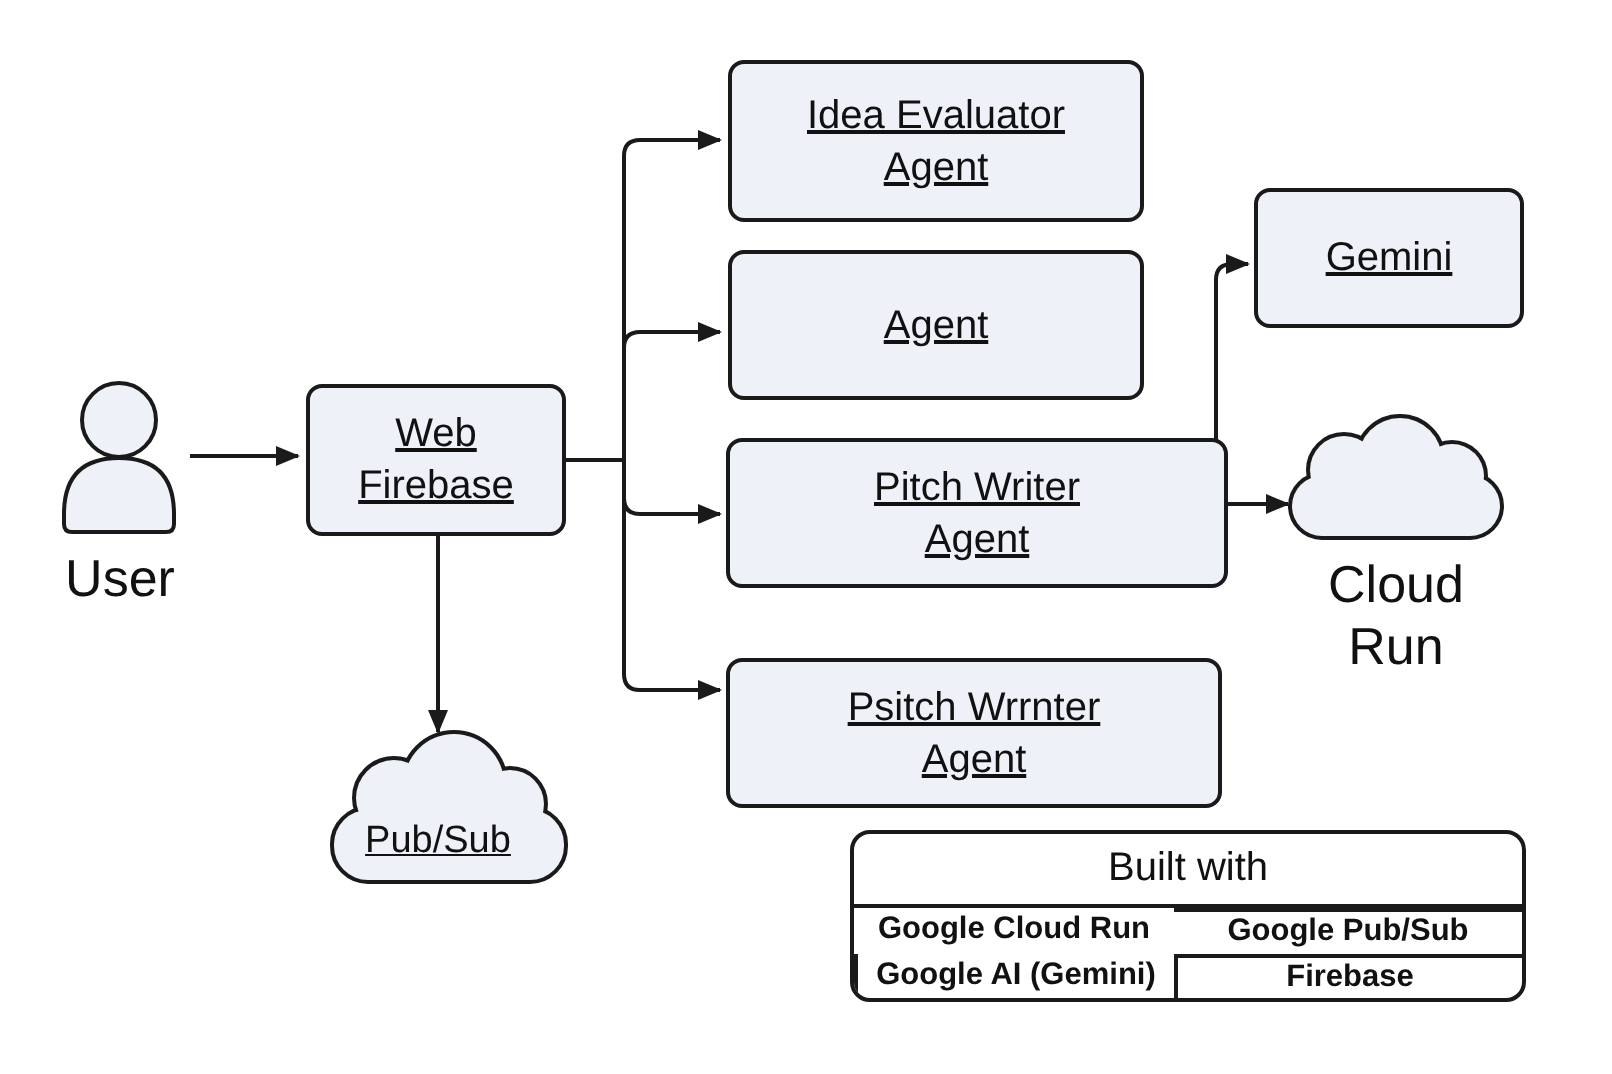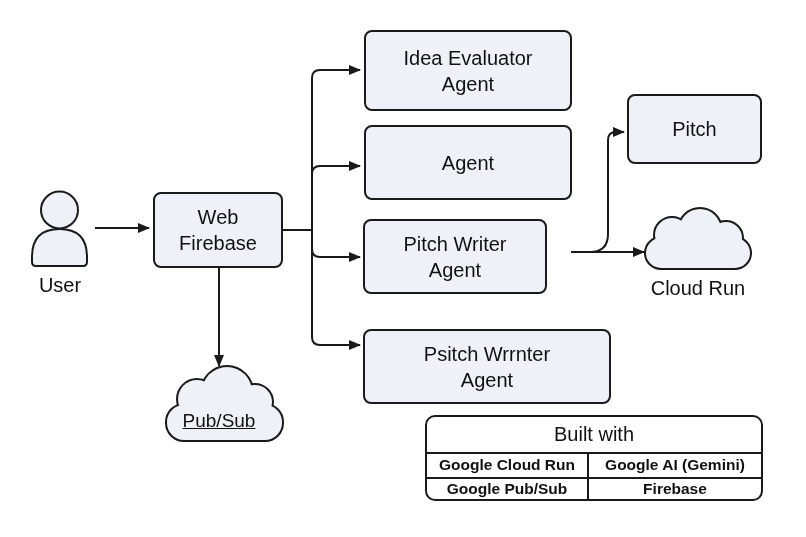--- a/index.html
+++ b/index.html
@@ -21,26 +21,26 @@
   .node {
     position:absolute;
     background:#eef2f8;
     border:2px solid #1a1a1a;
     border-radius:8px;
     display:flex; align-items:center; justify-content:center;
     text-align:center;
     font-size:20px; line-height:1.3;
     box-sizing:border-box;
   }
-  .node .line { display:block; }
+  .node .line { display:block;text-decoration:underline; }
 
   .floating-label {
     position:absolute;
     text-align:center;
-    font-size:20px;
+    font-size:26px;
     color:#111111;
   }
   .cloud-label { font-size:19px; }
 
   .builtwith {
     position:absolute;
     left:425px; top:415px; width:338px; height:86px;
     background:#ffffff;
     border:2px solid #1a1a1a;
     border-radius:10px;
@@ -144,49 +144,49 @@
       <span class="line">Agent</span>
     </div>
   </div>
 
   <div class="node" style="left:364px; top:125px; width:208px; height:75px;">
     <div>
       <span class="line">Agent</span>
     </div>
   </div>
 
-  <div class="node" style="left:363px; top:219px; width:184px; height:75px;">
+  <div class="node" style="left:363px; top:219px; width:251px; height:75px;">
     <div>
       <span class="line">Pitch Writer</span>
       <span class="line">Agent</span>
     </div>
   </div>
 
   <div class="node" style="left:363px; top:329px; width:248px; height:75px;">
     <div>
       <span class="line">Psitch Wrrnter</span>
       <span class="line">Agent</span>
     </div>
   </div>
 
   <div class="node" style="left:627px; top:94px; width:135px; height:70px;">
     <div>
-      <span class="line">Pitch</span>
+      <span class="line">Gemini</span>
     </div>
   </div>
 
   <div class="floating-label" style="left:25px; top:274px; width:70px;">User</div>
 
   <div class="floating-label" style="left:642px; top:277px; width:112px;">Cloud Run</div>
 
   <div class="floating-label cloud-label" style="left:167px; top:410px; width:104px;text-decoration:underline;">Pub/Sub</div>
 
   <div class="builtwith">
     <div class="builtwith-header">Built with</div>
     <div class="builtwith-grid">
       <div class="builtwith-cell col1 row1">Google Cloud Run</div>
+      <div class="builtwith-cell col1 row2">Google Pub/Sub</div>
       <div class="builtwith-cell col2 row1">Google AI (Gemini)</div>
-      <div class="builtwith-cell col1 row2">Google Pub/Sub</div>
       <div class="builtwith-cell col2 row2">Firebase</div>
     </div>
   </div>
 
 </div>
 
 </body></html>

